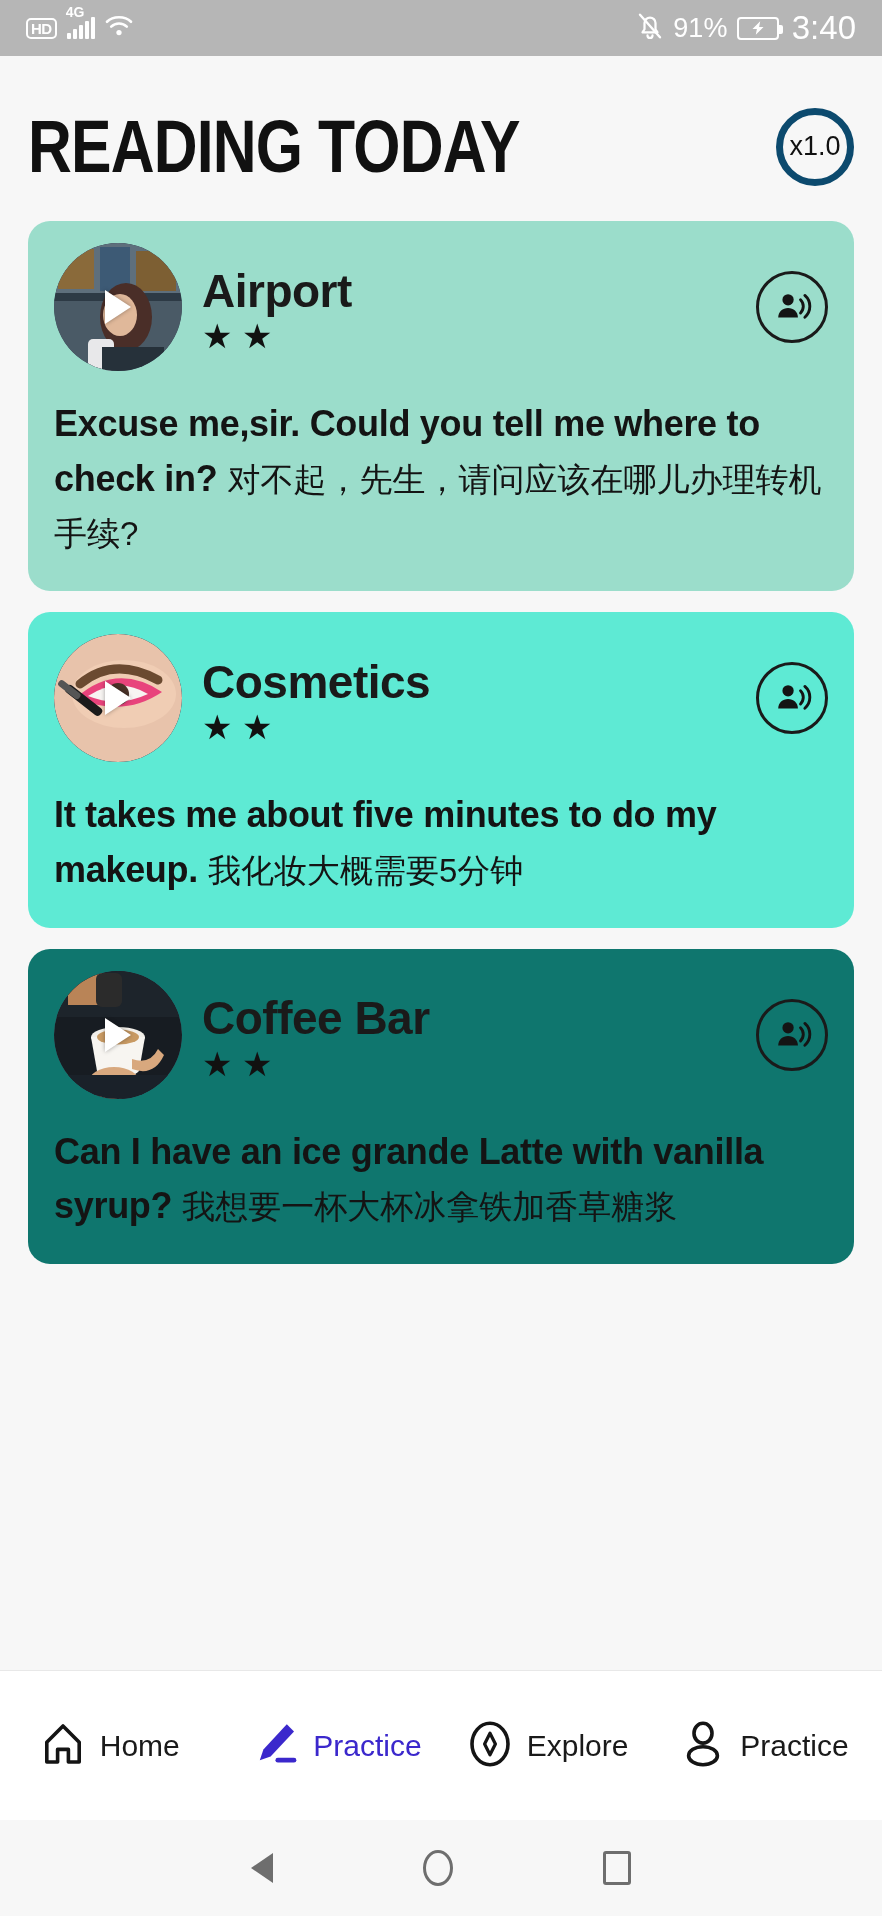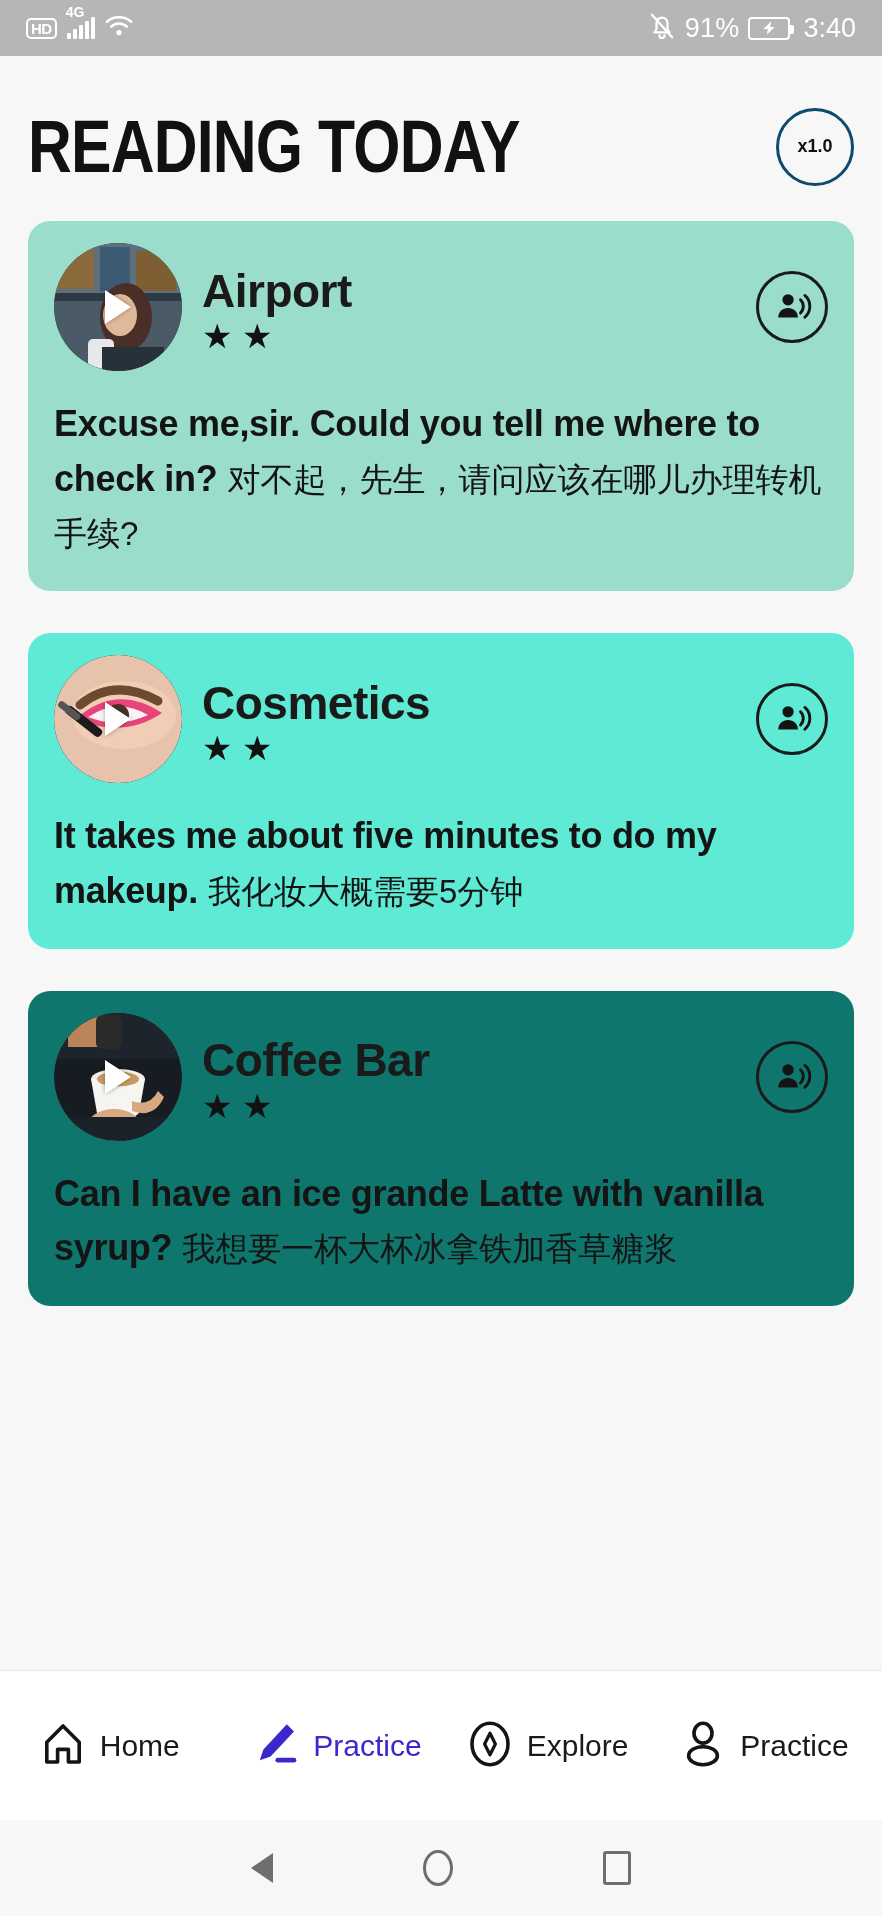--- a/index.html
+++ b/index.html
@@ -31,38 +31,38 @@
   .bars i:nth-child(5){height:22px;}
   .battery-pct { font-size:27px; font-weight:500; letter-spacing:0.2px; }
   .battery {
     width:42px; height:23px; border:2px solid #fff; border-radius:4px;
     position:relative; display:flex; align-items:center; justify-content:center;
   }
   .battery:after {
     content:""; position:absolute; right:-6px; top:6px; width:4px; height:9px;
     background:#fff; border-radius:0 2px 2px 0;
   }
-  .clock { font-size:27px; font-weight:500; margin-left:4px; }
+  .clock { font-size:33px; font-weight:500; margin-left:4px; }
 
   
   .content { flex:1 1 auto; overflow:hidden; background:#F7F7F7; padding:0 28px; }
 
   .header { display:flex; align-items:center; justify-content:space-between; padding:48px 0 32px 0; }
   .page-title {
     font-size:74px; font-weight:bold; color:#111111; letter-spacing:-1px;
     transform:scaleX(0.82); transform-origin:left center; white-space:nowrap;
   }
   .speed-badge {
-    width:78px; height:78px; border-radius:50%; border:3px solid #0c4a6e;
+    width:78px; height:78px; border-radius:50%; border:7px solid #0c4a6e;
     display:flex; align-items:center; justify-content:center;
-    font-size:18px; font-weight:bold; color:#111; background:transparent; flex:0 0 78px;
-  }
-
-  
-  .card { border-radius:22px; padding:22px 26px 30px 26px; margin-bottom:42px; }
+    font-size:27px; font-weight:normal; color:#111; background:transparent; flex:0 0 78px;
+  }
+
+  
+  .card { border-radius:22px; padding:22px 26px 30px 26px; margin-bottom:21px; }
   .card-head { display:flex; align-items:center; gap:20px; }
   .thumb {
     width:128px; height:128px; border-radius:50%; flex:0 0 128px;
     position:relative; overflow:hidden; background:#3b4a58;
   }
   .thumb .play {
     position:absolute; left:50%; top:50%; transform:translate(-50%,-50%);
     width:0; height:0; border-left:26px solid #fff;
     border-top:17px solid transparent; border-bottom:17px solid transparent;
     filter:drop-shadow(0 0 2px rgba(0,0,0,.35));

